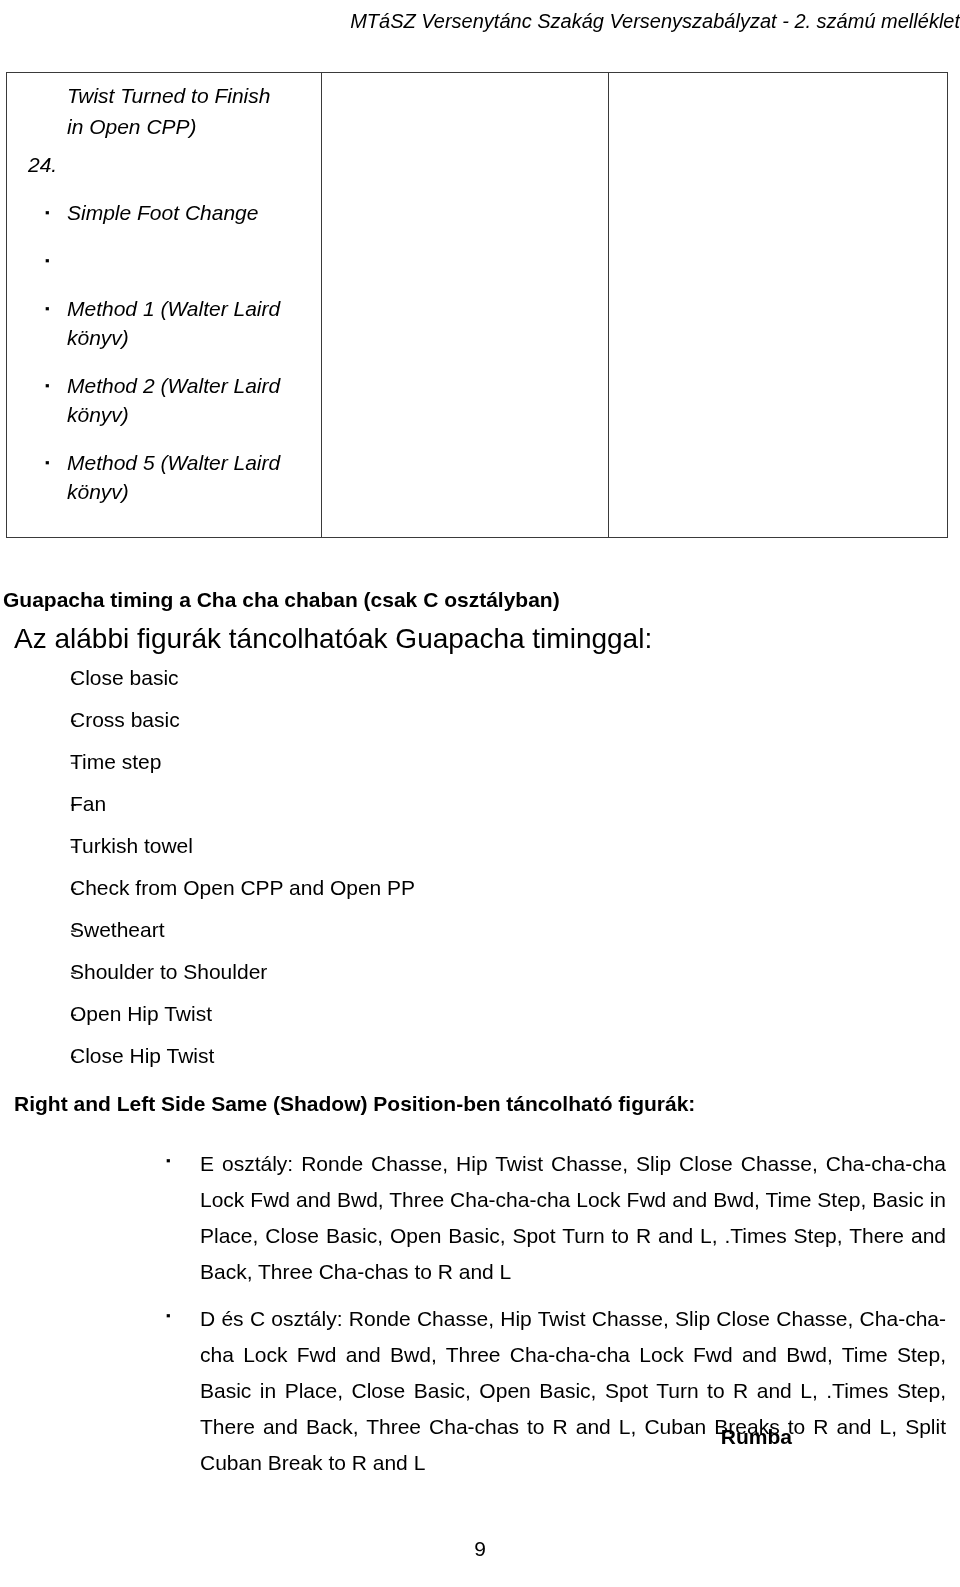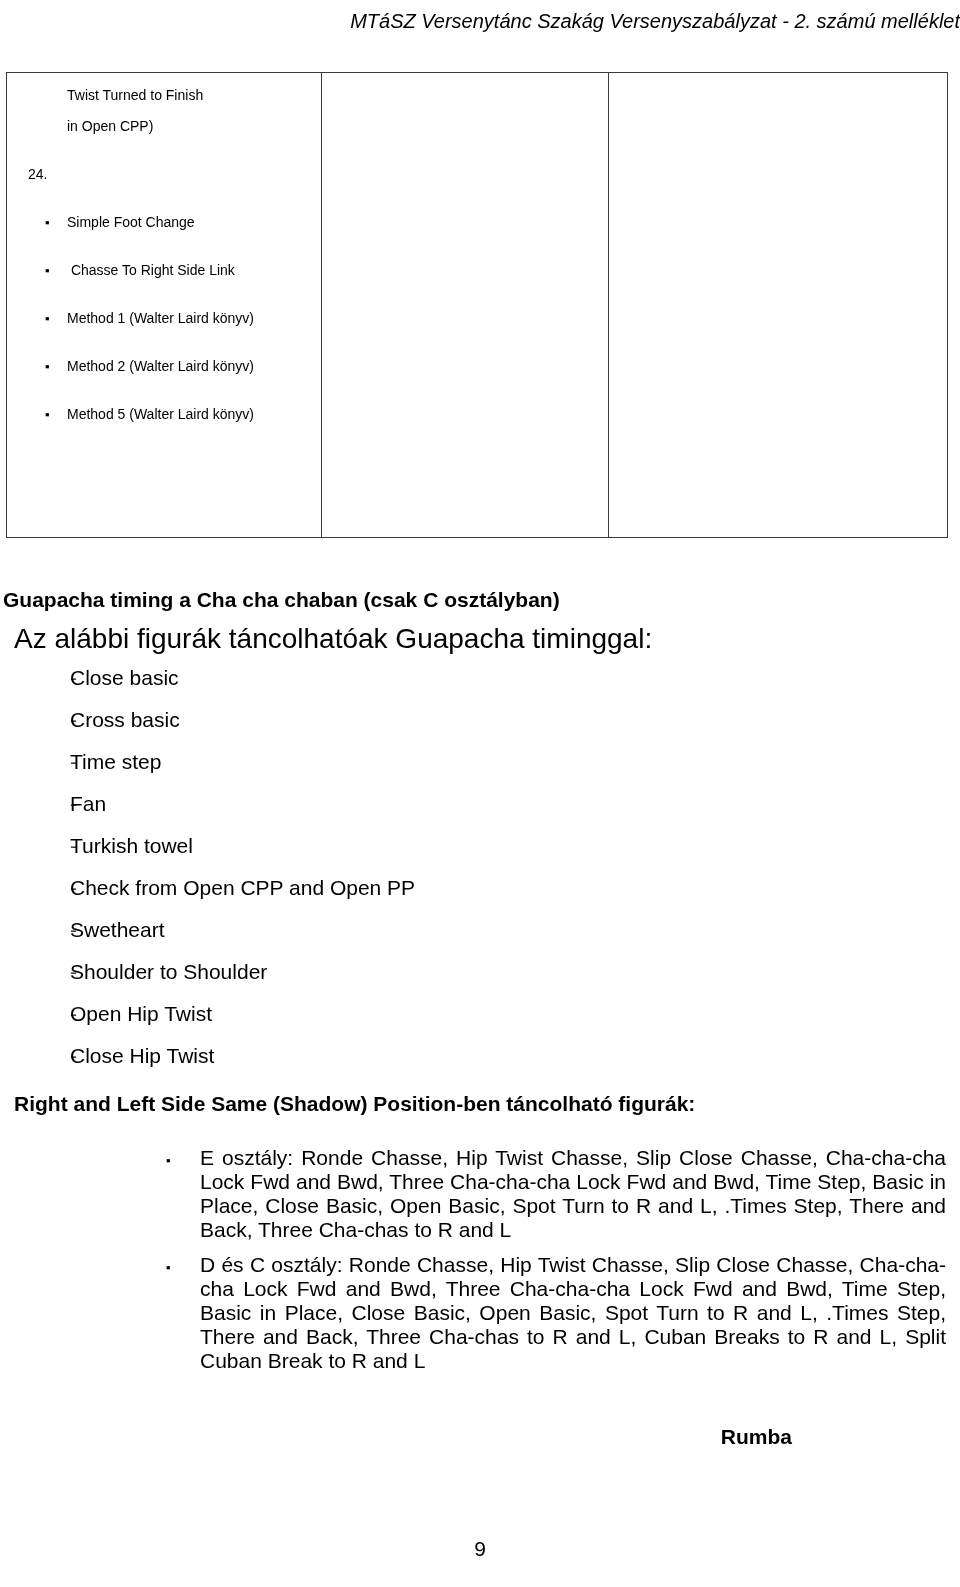--- a/index.html
+++ b/index.html
@@ -51,32 +51,33 @@
   }
   .fig-table .col-2 {
     width: 287px;
     border-right: 1.5px solid #3a3a3a;
   }
   .fig-table .col-3 {
     flex: 1 1 auto;
   }
 
   .cell-line {
-    font-size: 14px;
+    font-size: 21px;
     line-height: 29px;
     white-space: pre-wrap;
+    font-style: italic;
   }
   
   .cont-line {
     padding-left: 54px;
     margin-top: 2px;
   }
   .num-item {
     display: flex;
-    margin-top: 19px;
+    margin-top: 9px;
   }
   .num-item .marker {
     width: 54px;
     flex: 0 0 54px;
     text-align: left;
     padding-left: 15px;
     box-sizing: border-box;
   }
   .num-item .body {
     flex: 1 1 auto;
@@ -163,21 +164,21 @@
     width: 200px;
     box-sizing: border-box;
     padding-left: 166px;
     font-size: 13px;
     line-height: 30px;
   }
   .para-item .body {
     flex: 1 1 auto;
     padding-right: 14px;
     font-size: 21px;
-    line-height: 24px;
+    line-height: 36px;
     text-align: justify;
     text-justify: inter-word;
   }
 
   .rumba-heading {
     position: absolute;
     left: 0;
     top: 1423px;
     width: 792px;
     text-align: right;
@@ -214,21 +215,20 @@
       <div class="cell-line marker">24.</div>
     </div>
 
     <div class="sq-item">
       <div class="marker">▪</div>
       <div class="cell-line body">Simple Foot Change</div>
     </div>
 
     <div class="sq-item">
       <div class="marker">▪</div>
-      <div class="cell-line body"> Chasse To Right Side Link</div>
     </div>
 
     <div class="sq-item">
       <div class="marker">▪</div>
       <div class="cell-line body">Method 1 (Walter Laird könyv)</div>
     </div>
 
     <div class="sq-item">
       <div class="marker">▪</div>
       <div class="cell-line body">Method 2 (Walter Laird könyv)</div>

